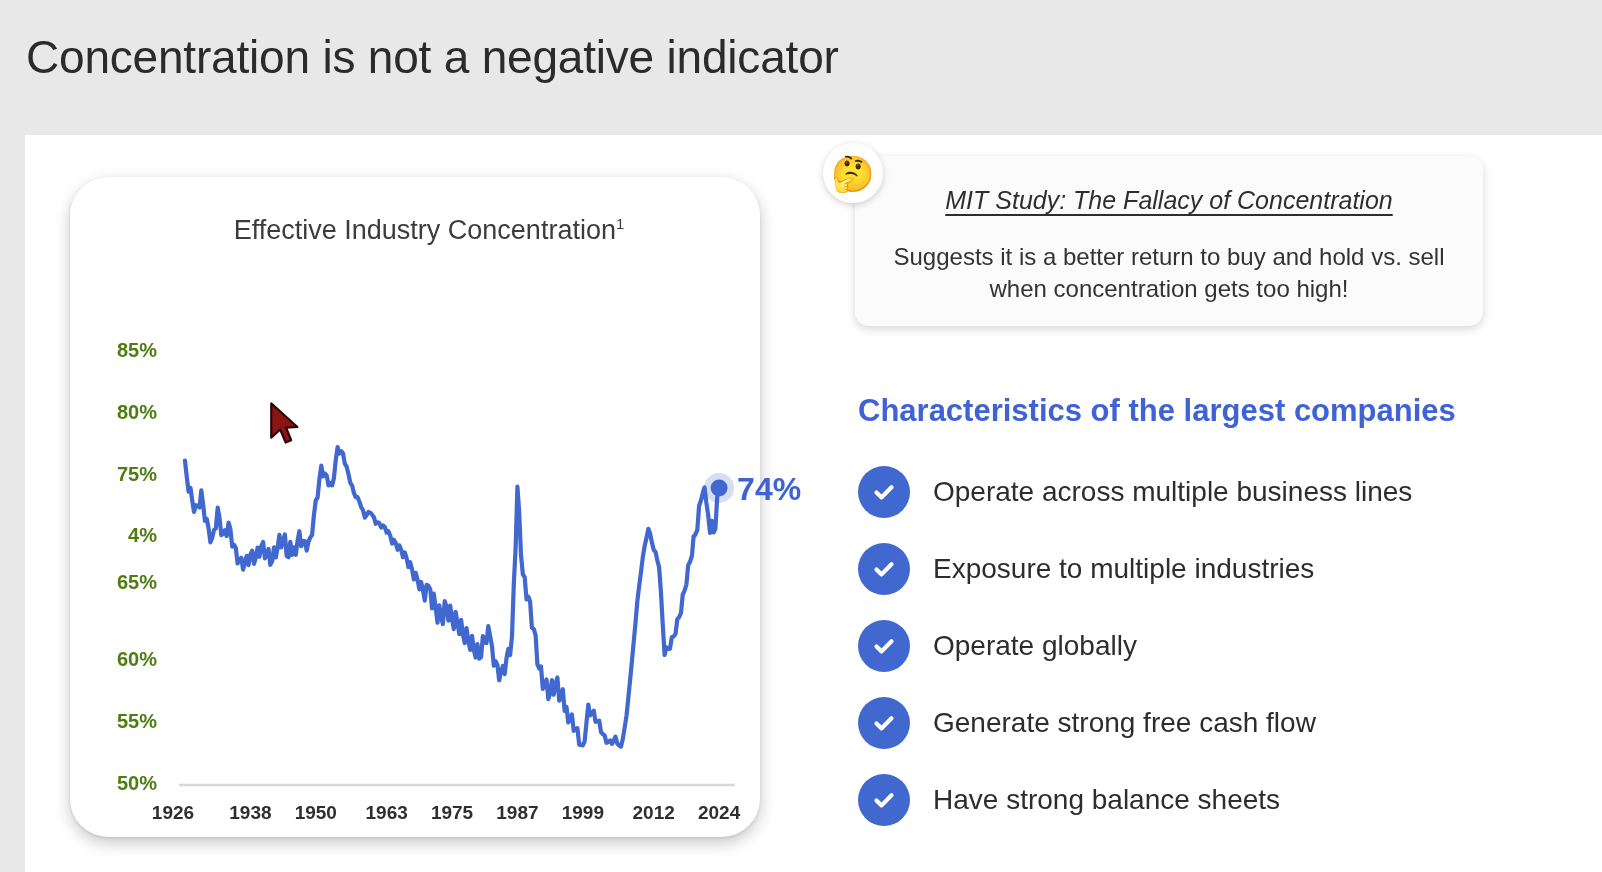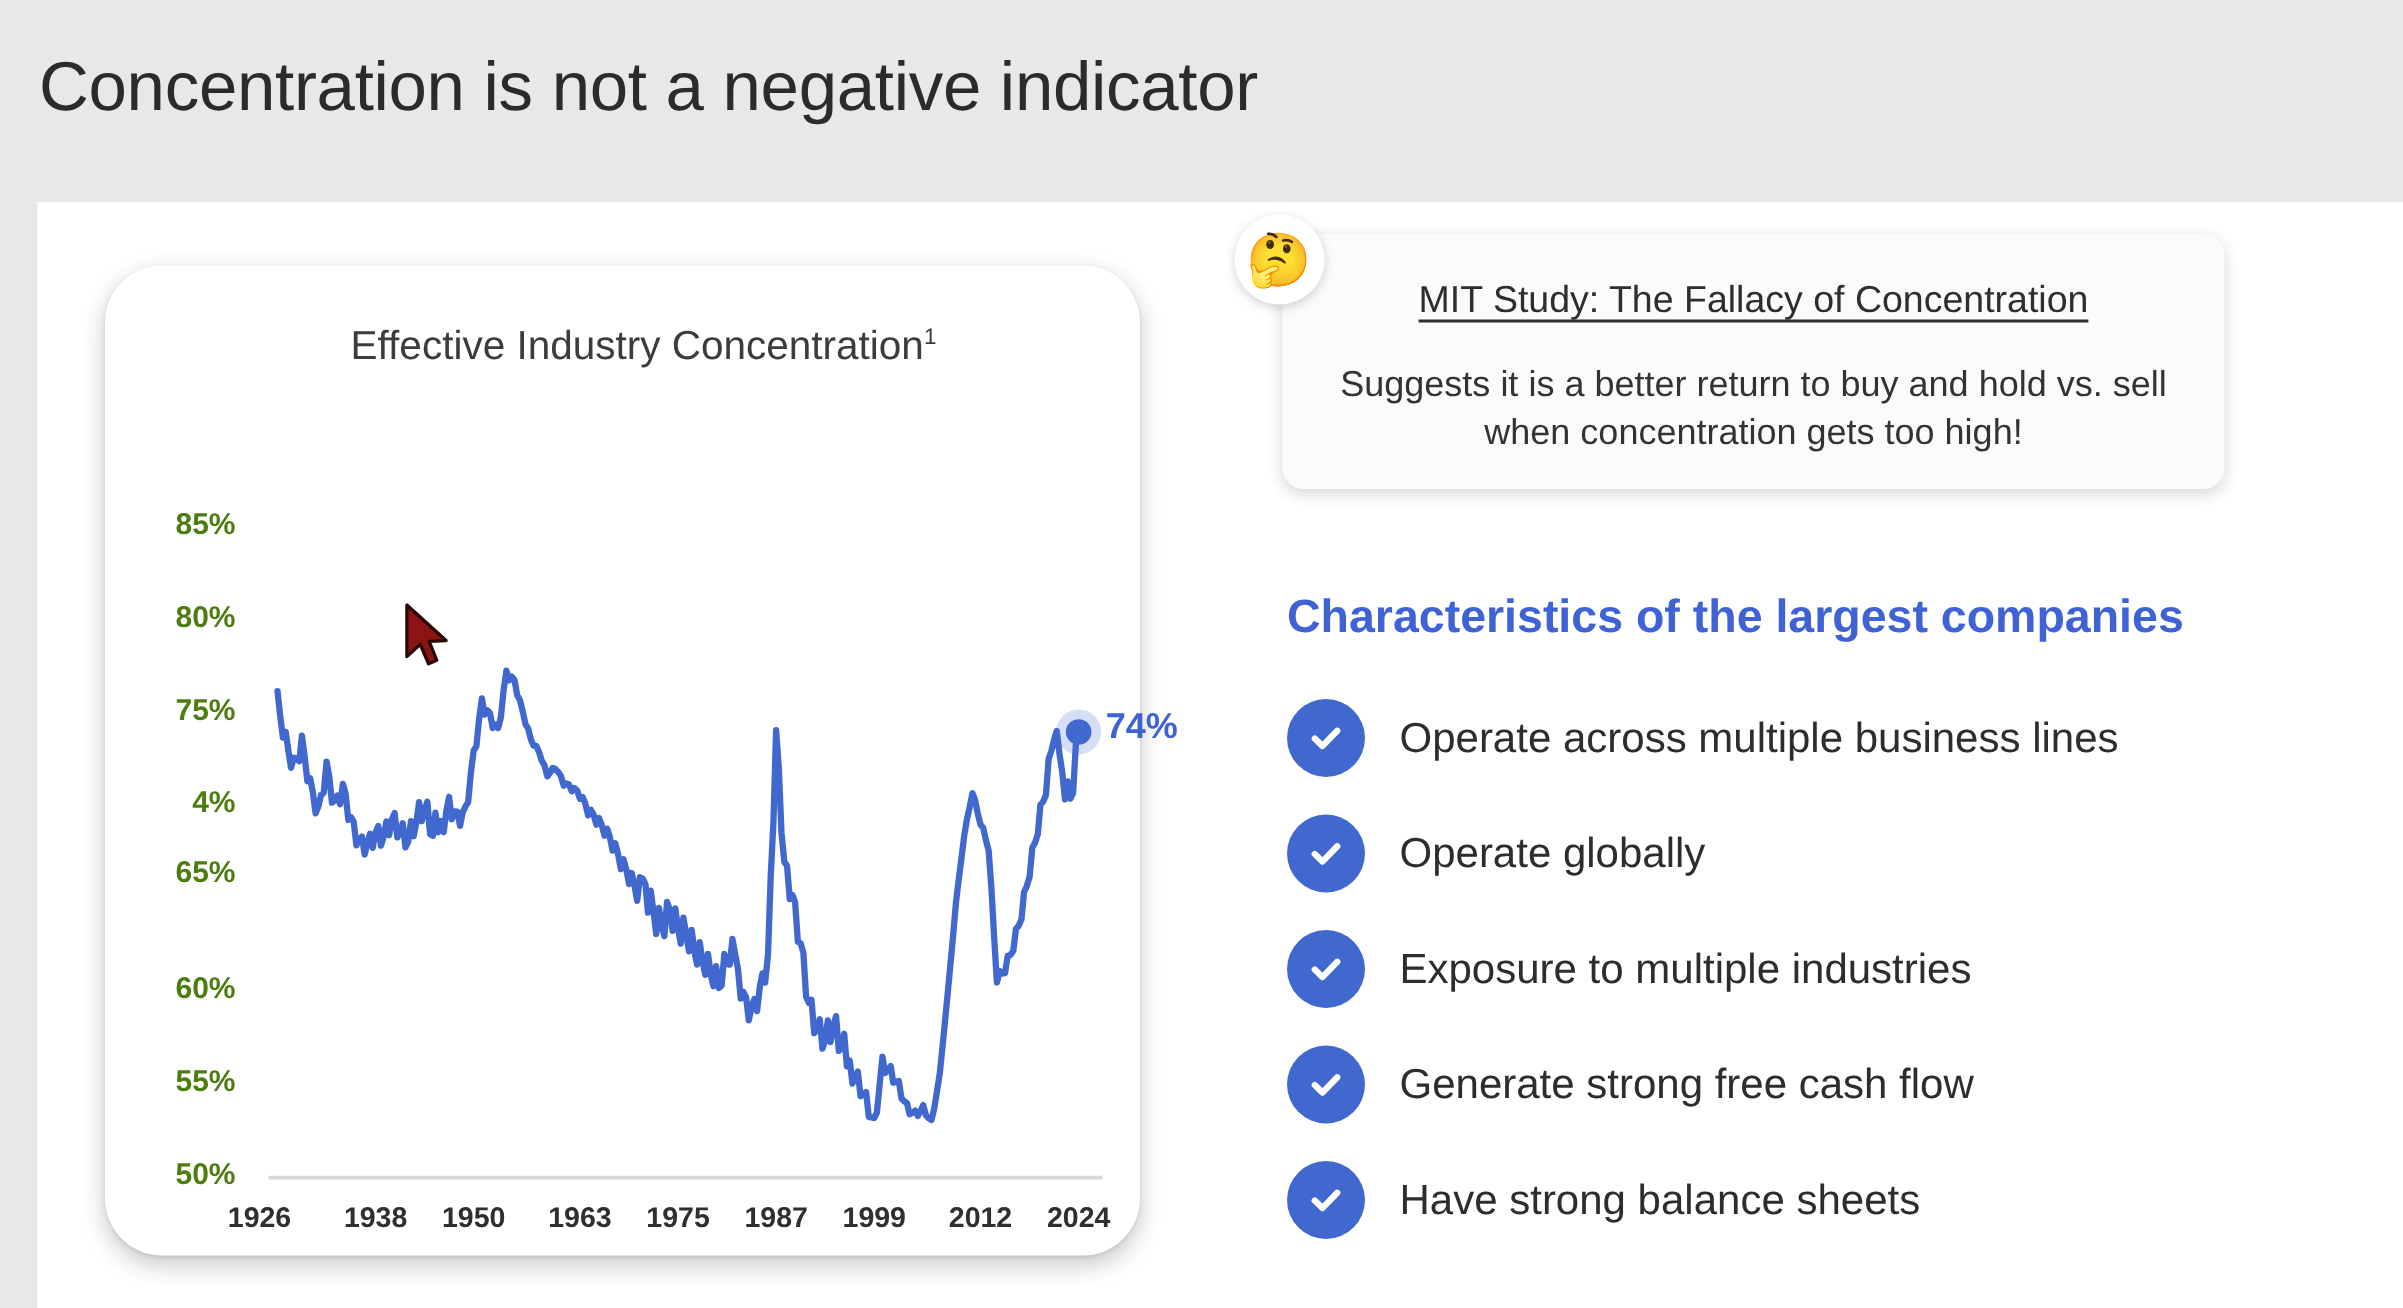--- a/index.html
+++ b/index.html
@@ -75,21 +75,21 @@
     position: absolute;
     font-size: 19px;
     font-weight: 700;
     color: #2f2f2f;
     text-align: center;
     width: 70px;
     top: 625px;
   }
   .endpoint-label {
     position: absolute;
-    font-size: 24px;
+    font-size: 32px;
     font-weight: 700;
     color: #3f62d4;
     left: 655px;
     top: 312px;
     white-space: nowrap;
   }
   
   .cursor {
     position: absolute;
     left: 268px; top: 402px;
@@ -103,20 +103,21 @@
     width: 628px; height: 170px;
     background: #fbfbfb;
     border-radius: 14px;
     box-shadow: 0 3px 10px rgba(0,0,0,0.16);
   }
   .mit-title {
     position: absolute; left: 0; top: 30px;
     width: 628px;
     text-align: center;
     font-size: 25px;
+    font-style: italic;
     font-weight: 400;
     color: #2e2e2e;
     text-decoration: underline;
     text-underline-offset: 5px;
   }
   .mit-body {
     position: absolute; left: 24px; top: 85px;
     width: 580px;
     text-align: center;
     font-size: 24px;
@@ -239,29 +240,29 @@
             </svg>
           </span>
           <span class="char-text">Operate across multiple business lines</span>
         </li>
         <li class="char-item">
           <span class="check-circle">
             <svg width="30" height="30" viewBox="0 0 30 30">
               <path d="M7.5 15.4 L12.6 20.4 L22.5 10.2" fill="none" stroke="#ffffff" stroke-width="4.2" stroke-linecap="round" stroke-linejoin="round"></path>
             </svg>
           </span>
+          <span class="char-text">Exposure to multiple industries</span>
+        </li>
+        <li class="char-item">
+          <span class="check-circle">
+            <svg width="30" height="30" viewBox="0 0 30 30">
+              <path d="M7.5 15.4 L12.6 20.4 L22.5 10.2" fill="none" stroke="#ffffff" stroke-width="4.2" stroke-linecap="round" stroke-linejoin="round"></path>
+            </svg>
+          </span>
           <span class="char-text">Operate globally</span>
-        </li>
-        <li class="char-item">
-          <span class="check-circle">
-            <svg width="30" height="30" viewBox="0 0 30 30">
-              <path d="M7.5 15.4 L12.6 20.4 L22.5 10.2" fill="none" stroke="#ffffff" stroke-width="4.2" stroke-linecap="round" stroke-linejoin="round"></path>
-            </svg>
-          </span>
-          <span class="char-text">Exposure to multiple industries</span>
         </li>
         <li class="char-item">
           <span class="check-circle">
             <svg width="30" height="30" viewBox="0 0 30 30">
               <path d="M7.5 15.4 L12.6 20.4 L22.5 10.2" fill="none" stroke="#ffffff" stroke-width="4.2" stroke-linecap="round" stroke-linejoin="round"></path>
             </svg>
           </span>
           <span class="char-text">Generate strong free cash flow</span>
         </li>
         <li class="char-item">

